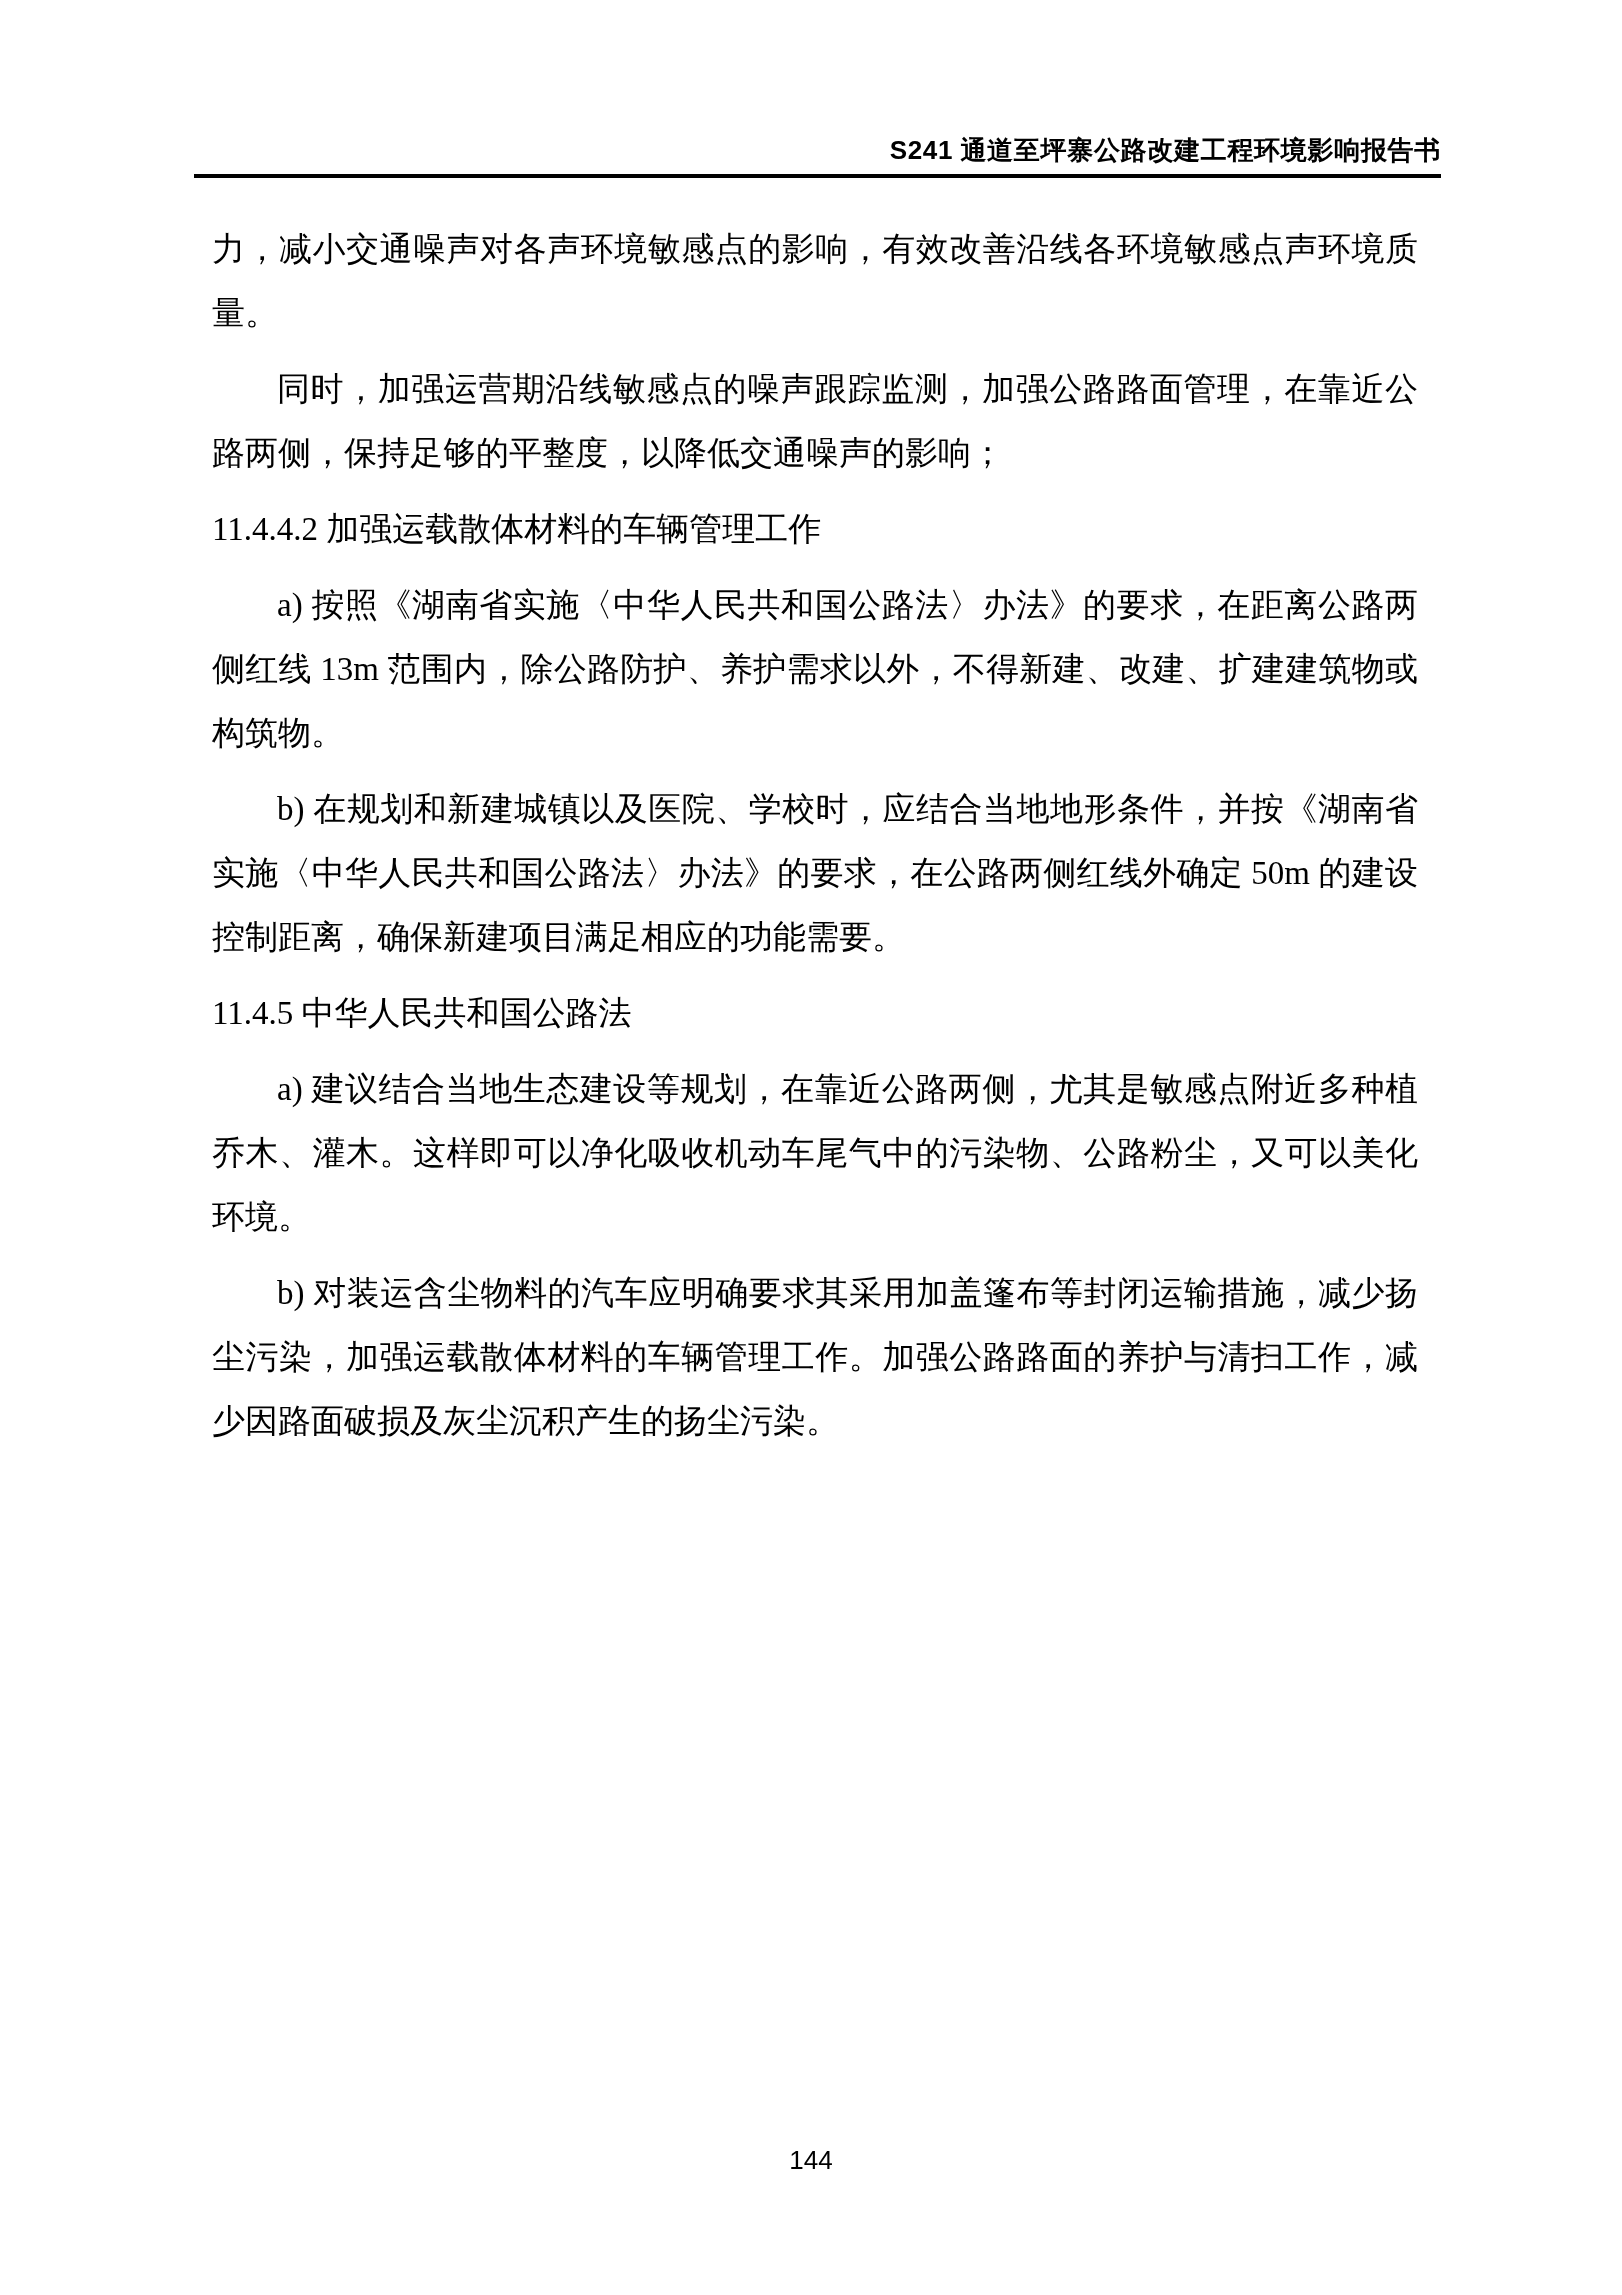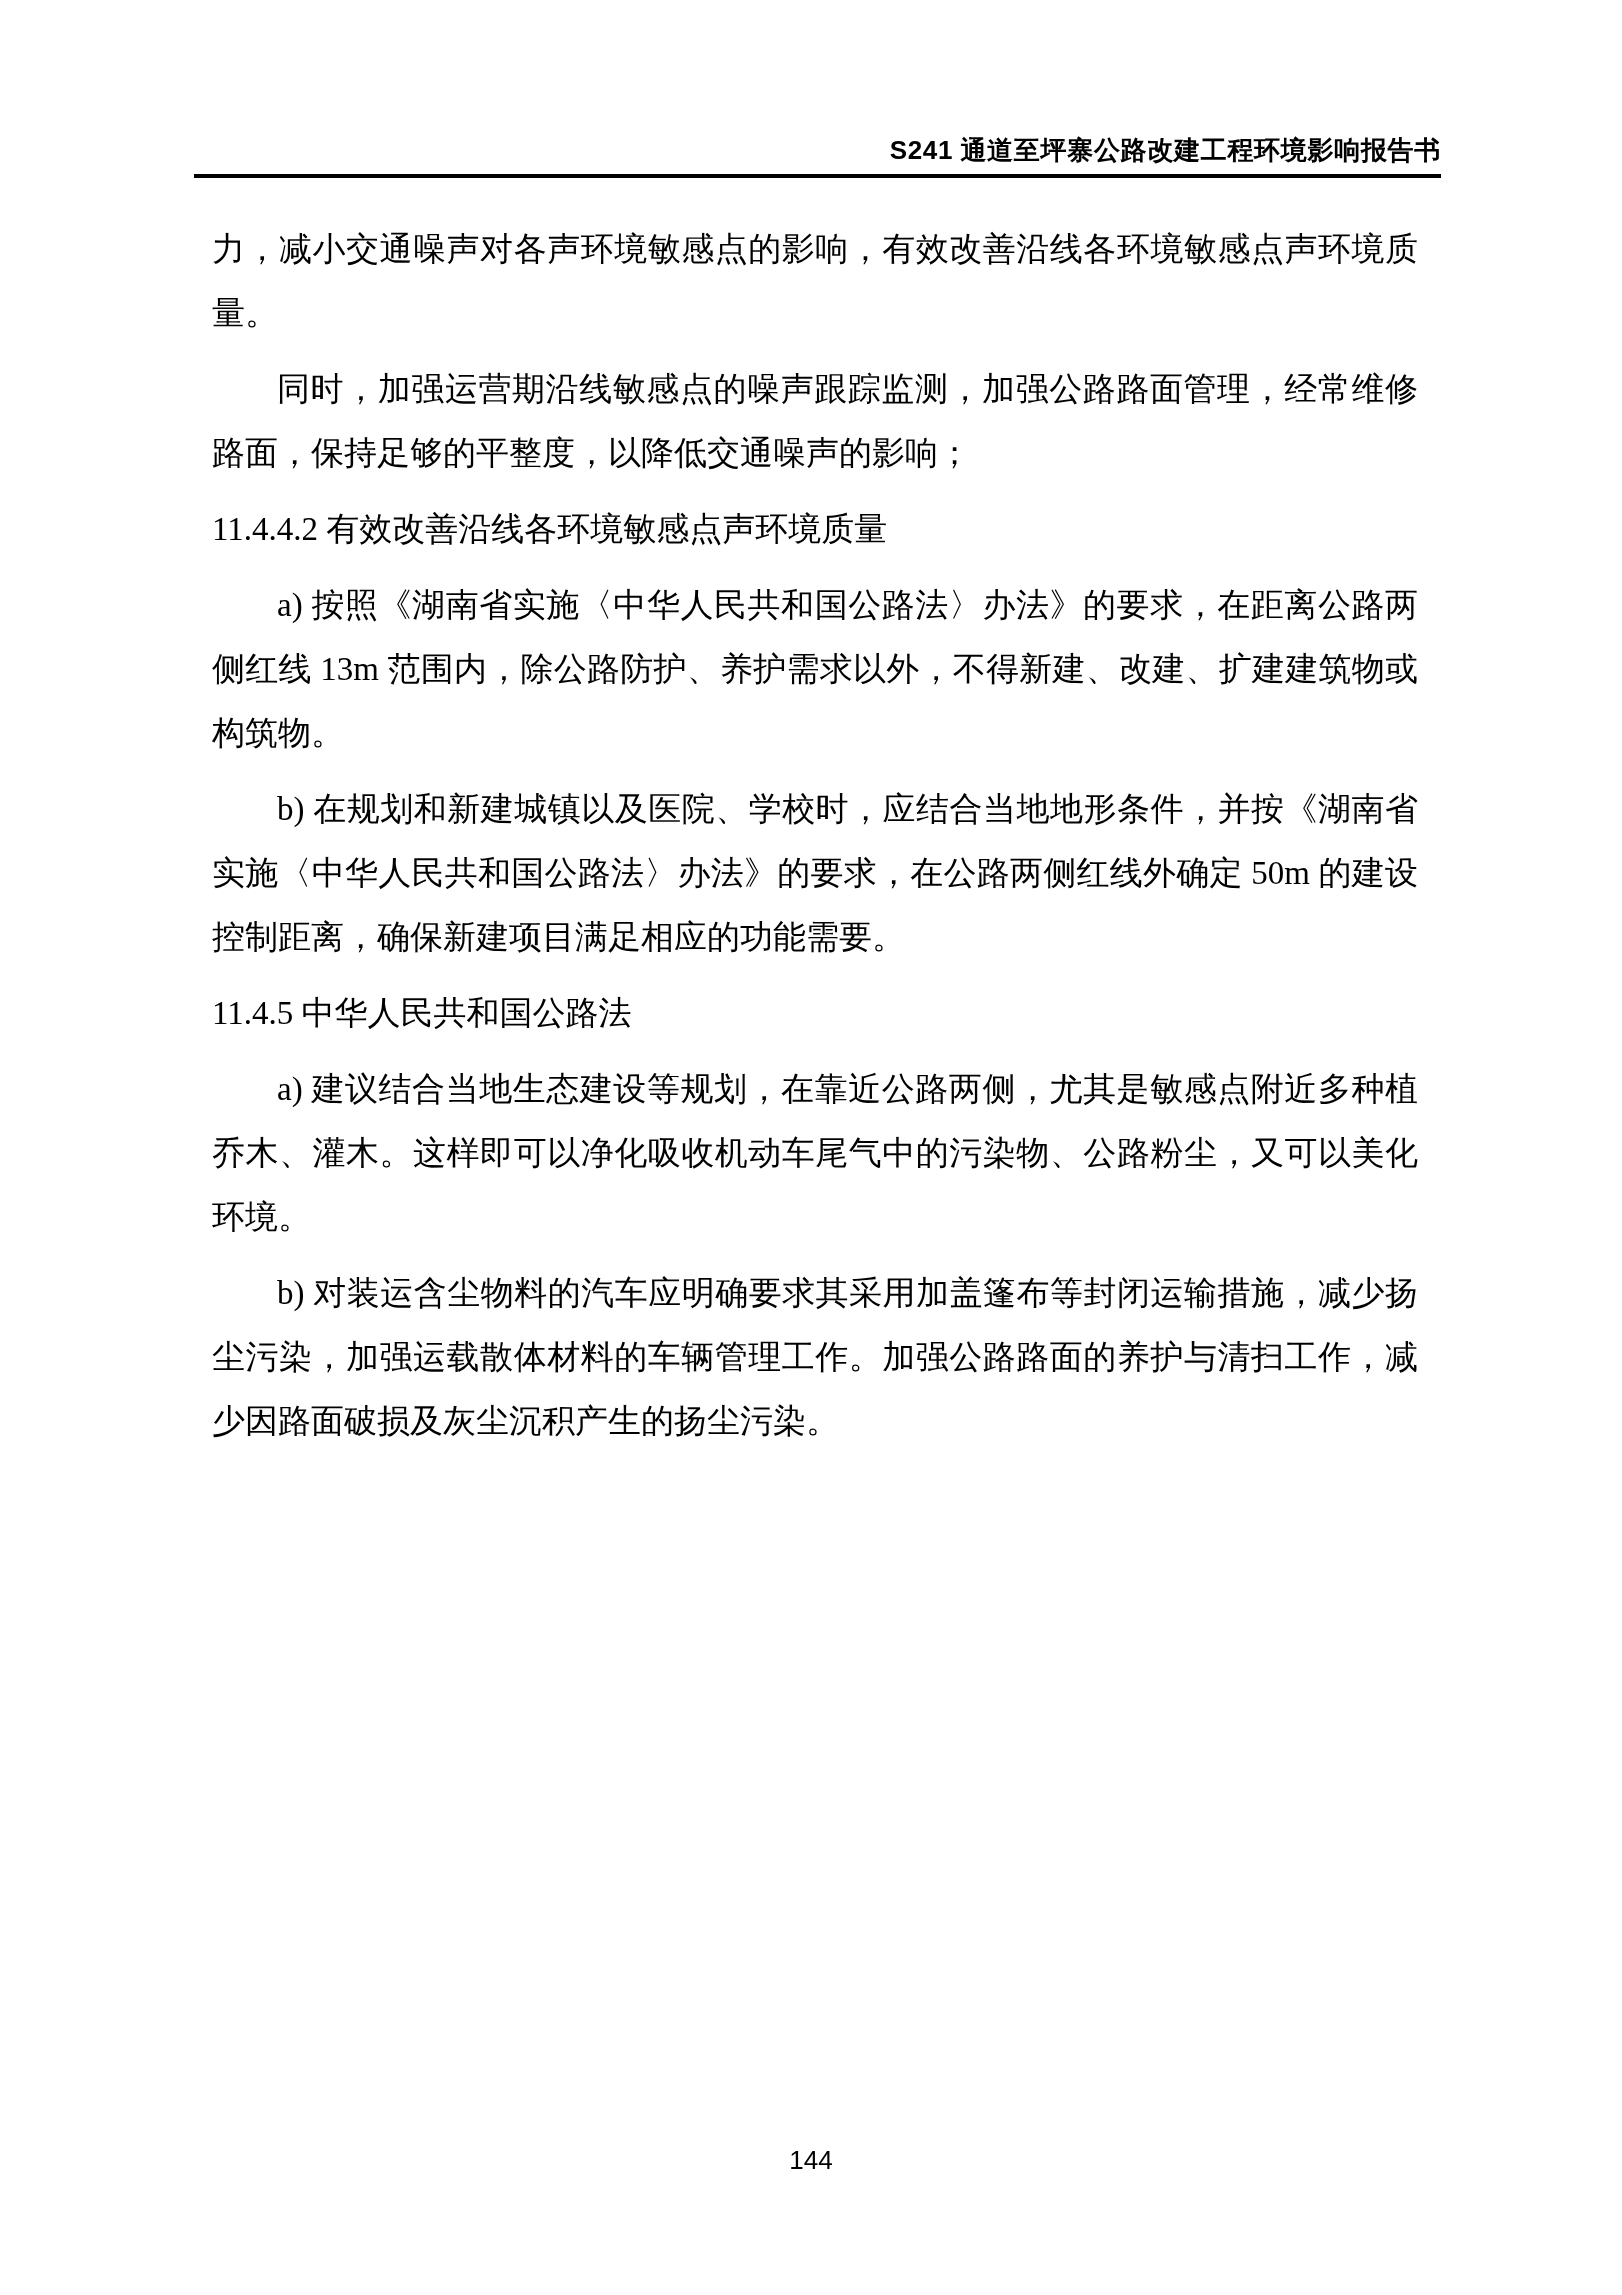--- a/index.html
+++ b/index.html
@@ -84,22 +84,22 @@
   <header class="page-header">
     <div class="header-title">
       <span class="code">S241</span>
       <span>通道至坪寨公路改建工程环境影响报告书</span>
     </div>
     <div class="header-rule"></div>
   </header>
 
   <main class="doc-body">
     <p class="no-indent">力，减小交通噪声对各声环境敏感点的影响，有效改善沿线各环境敏感点声环境质量。</p>
-    <p class="indent">同时，加强运营期沿线敏感点的噪声跟踪监测，加强公路路面管理，经常维修路面，保持足够的平整度，以降低交通噪声的影响；</p>
-    <h3 class="no-indent">11.4.4.2 有效改善沿线各环境敏感点声环境质量</h3>
+    <p class="indent">同时，加强运营期沿线敏感点的噪声跟踪监测，加强公路路面管理，在靠近公路两侧，保持足够的平整度，以降低交通噪声的影响；</p>
+    <h3 class="no-indent">11.4.4.2 加强运载散体材料的车辆管理工作</h3>
     <p class="indent">a) 按照《湖南省实施〈中华人民共和国公路法〉办法》的要求，在距离公路两侧红线 13m 范围内，除公路防护、养护需求以外，不得新建、改建、扩建建筑物或构筑物。</p>
     <p class="indent">b) 在规划和新建城镇以及医院、学校时，应结合当地地形条件，并按《湖南省实施〈中华人民共和国公路法〉办法》的要求，在公路两侧红线外确定 50m 的建设控制距离，确保新建项目满足相应的功能需要。</p>
     <h3 class="no-indent">11.4.5 中华人民共和国公路法</h3>
     <p class="indent">a) 建议结合当地生态建设等规划，在靠近公路两侧，尤其是敏感点附近多种植乔木、灌木。这样即可以净化吸收机动车尾气中的污染物、公路粉尘，又可以美化环境。</p>
     <p class="indent">b) 对装运含尘物料的汽车应明确要求其采用加盖篷布等封闭运输措施，减少扬尘污染，加强运载散体材料的车辆管理工作。加强公路路面的养护与清扫工作，减少因路面破损及灰尘沉积产生的扬尘污染。</p>
   </main>
 
   <footer class="page-footer">
     <span class="page-number">144</span>
   </footer>

